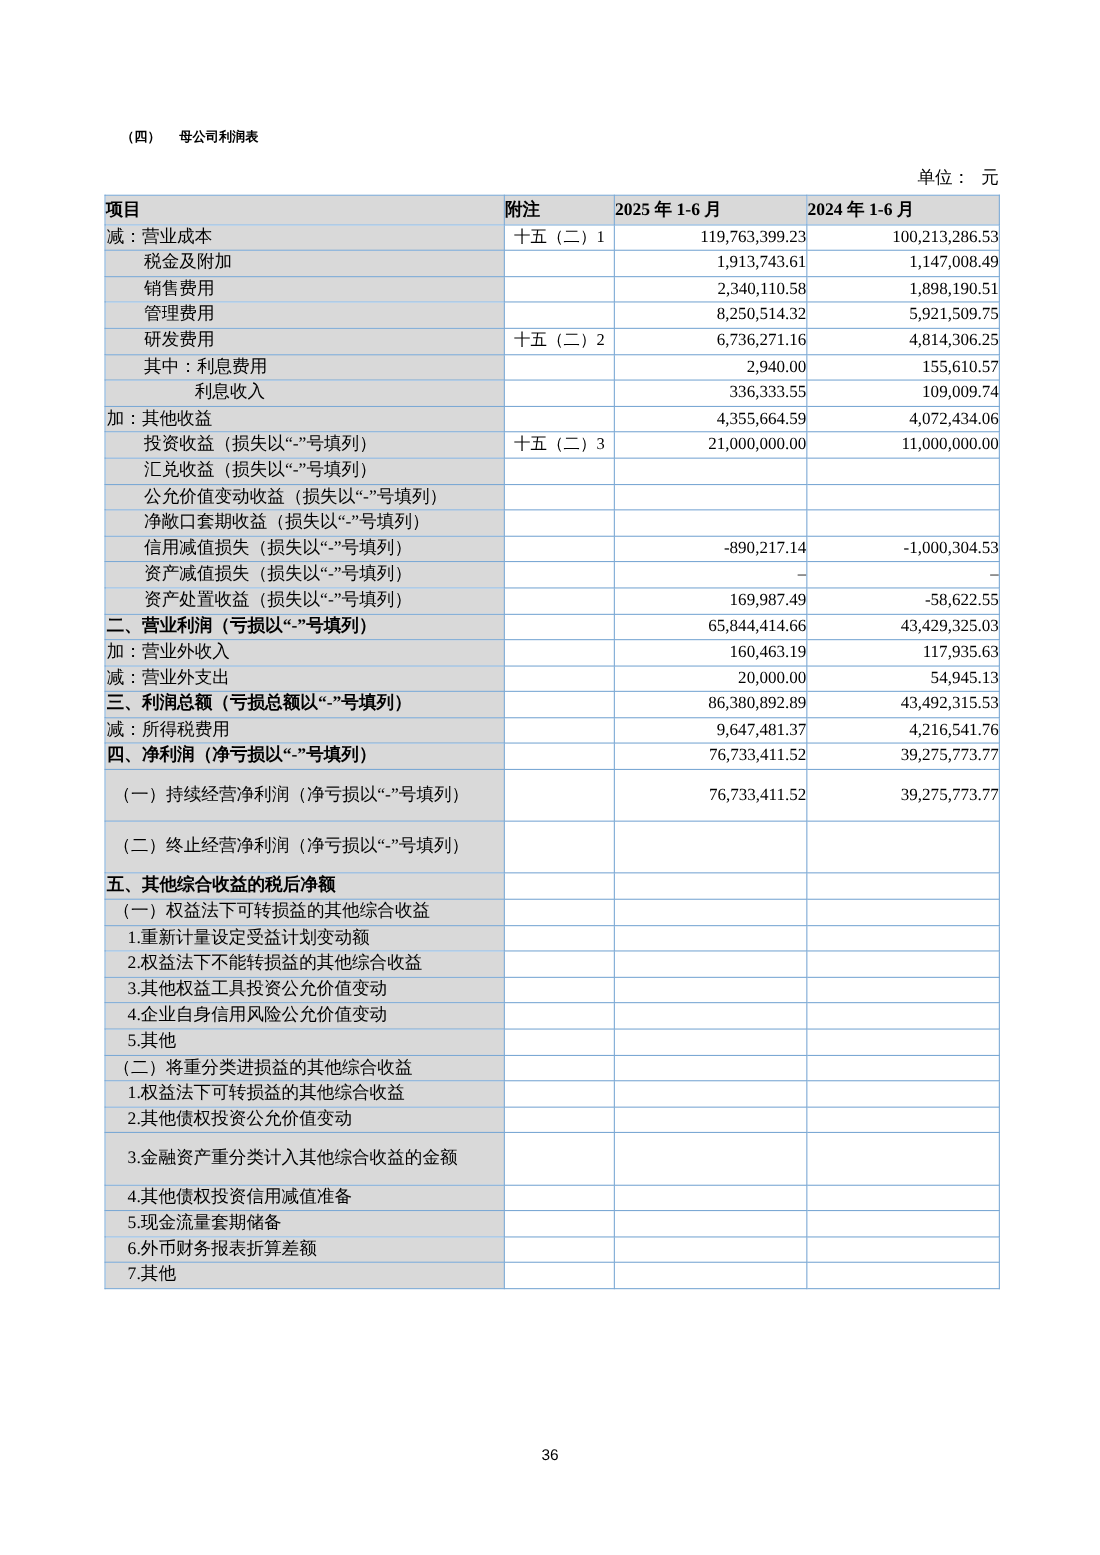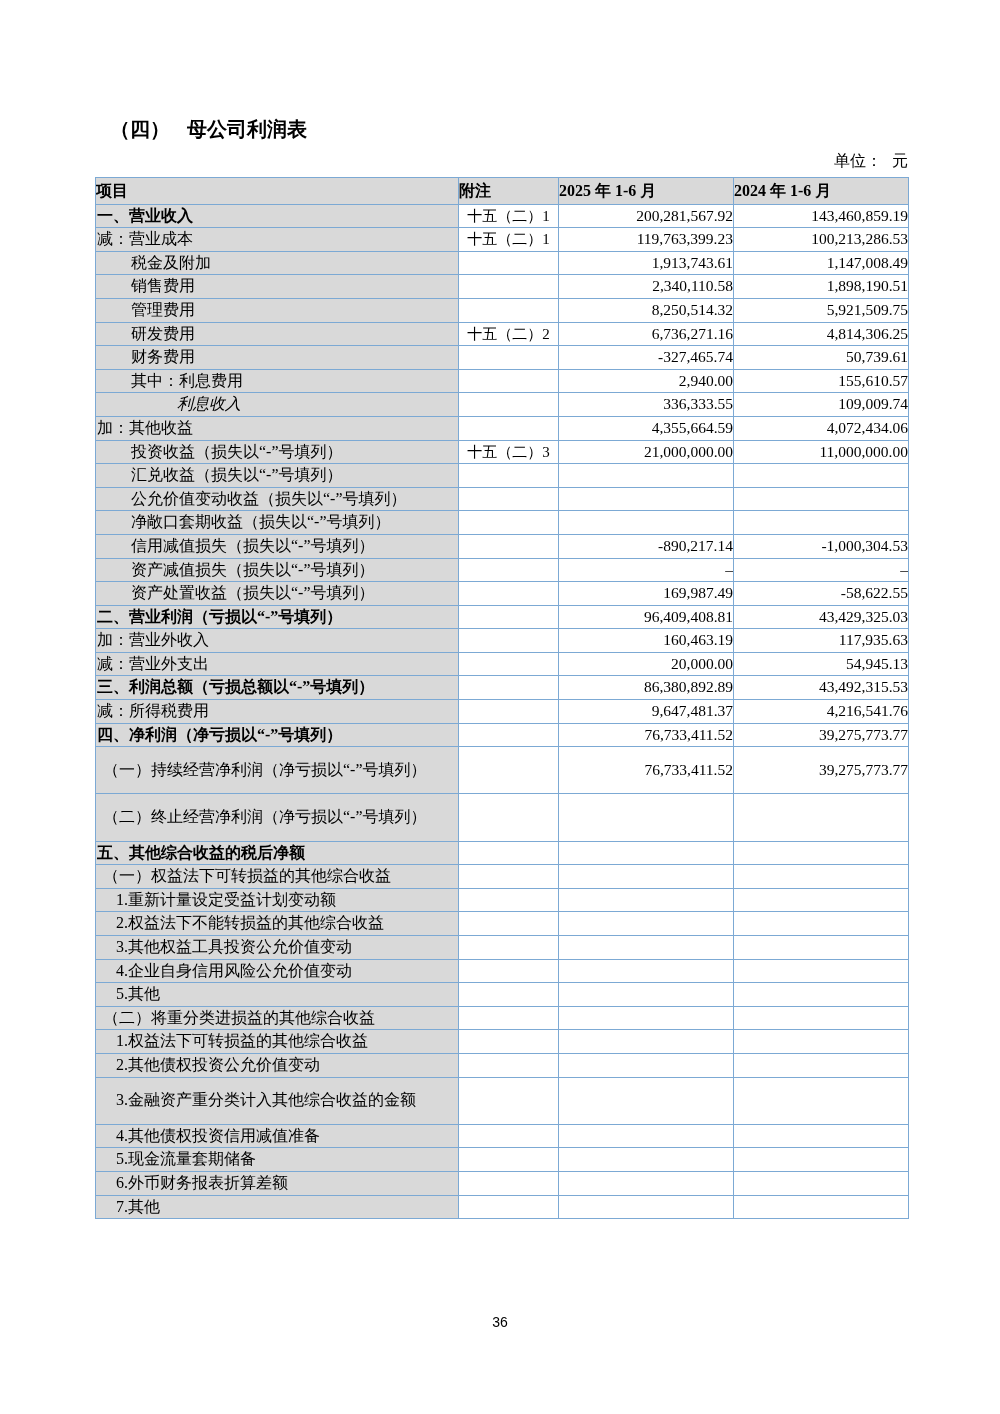--- a/index.html
+++ b/index.html
@@ -2,21 +2,21 @@
 <html><head>
 <meta charset="utf-8">
 <style>
   html,body { margin:0; padding:0; }
   body {
     width:1000px; height:1414px; position:relative; background:#ffffff;
     font-family:"Liberation Serif","DejaVu Serif",serif; color:#000000;
   }
   .doc-title {
     position:absolute; top:116px; left:110px;
-    font-size:20px; font-weight:bold; white-space:nowrap;text-align:center;
+    font-size:12px; font-weight:bold; white-space:nowrap;text-align:center;
   }
   .doc-title .gap { display:inline-block; width:17px; }
   .unit-note {
     position:absolute; top:151px; right:92px; font-size:16px; white-space:nowrap;
   }
   .unit-note .uv { margin-left:10px; }
   table.fin {
     position:absolute; top:177px; left:95px; width:813px;
     border-collapse:collapse; table-layout:fixed; font-size:16px;
   }
@@ -29,21 +29,21 @@
     height:25.6px; font-size:16px;
   }
   td.lab { background:#d9d9d9; text-align:left; height:22.6px; }
   td.note { text-align:center; font-size:15px; }
   td.num { text-align:right; padding-right:8px; font-size:15.5px; }
   tr.tall td { height:46.2px; }
   tr.bold td.lab { font-weight:bold; }
   
   .i0 { padding-left:5px; text-indent:1px; }
   .i1 { padding-left:5px; text-indent:35px; }
-  .i2 { padding-left:5px; text-indent:81px;font-style:italic; }
+  .i2 { padding-left:5px; text-indent:81px; }
   .i3 { padding-left:5px; text-indent:59px; }  
   .i4 { padding-left:5px; text-indent:7px; }   
   .i5 { padding-left:5px; text-indent:20px;margin-left:40px; }  
   .page-number {
     position:absolute; top:1292px; left:0; width:100%; text-align:center;
     font-family:"Liberation Sans","DejaVu Sans",sans-serif; font-size:14px;margin-top:22px;
   }
 </style>
 </head>
 <body>
@@ -65,26 +65,20 @@
   </colgroup>
   <thead>
     <tr>
       <th>项目</th>
       <th>附注</th>
       <th>2025 年 1-6 月</th>
       <th>2024 年 1-6 月</th>
     </tr>
   </thead>
   <tbody id="tbody">
-      <tr class="bold">
-        <td class="lab i0">一、营业收入</td>
-        <td class="note">十五（二）1</td>
-        <td class="num">200,281,567.92</td>
-        <td class="num">143,460,859.19</td>
-      </tr>
       <tr>
         <td class="lab i0">减：营业成本</td>
         <td class="note">十五（二）1</td>
         <td class="num">119,763,399.23</td>
         <td class="num">100,213,286.53</td>
       </tr>
       <tr>
         <td class="lab i1">税金及附加</td>
         <td class="note"></td>
         <td class="num">1,913,743.61</td>
@@ -102,26 +96,20 @@
         <td class="num">8,250,514.32</td>
         <td class="num">5,921,509.75</td>
       </tr>
       <tr>
         <td class="lab i1">研发费用</td>
         <td class="note">十五（二）2</td>
         <td class="num">6,736,271.16</td>
         <td class="num">4,814,306.25</td>
       </tr>
       <tr>
-        <td class="lab i1">财务费用</td>
-        <td class="note"></td>
-        <td class="num">-327,465.74</td>
-        <td class="num">50,739.61</td>
-      </tr>
-      <tr>
         <td class="lab i1">其中：利息费用</td>
         <td class="note"></td>
         <td class="num">2,940.00</td>
         <td class="num">155,610.57</td>
       </tr>
       <tr>
         <td class="lab i2">利息收入</td>
         <td class="note"></td>
         <td class="num">336,333.55</td>
         <td class="num">109,009.74</td>
@@ -170,21 +158,21 @@
       </tr>
       <tr>
         <td class="lab i1">资产处置收益（损失以“-”号填列）</td>
         <td class="note"></td>
         <td class="num">169,987.49</td>
         <td class="num">-58,622.55</td>
       </tr>
       <tr class="bold">
         <td class="lab i0">二、营业利润（亏损以“-”号填列）</td>
         <td class="note"></td>
-        <td class="num">96,409,408.81</td>
+        <td class="num">65,844,414.66</td>
         <td class="num">43,429,325.03</td>
       </tr>
       <tr>
         <td class="lab i0">加：营业外收入</td>
         <td class="note"></td>
         <td class="num">160,463.19</td>
         <td class="num">117,935.63</td>
       </tr>
       <tr>
         <td class="lab i0">减：营业外支出</td>

